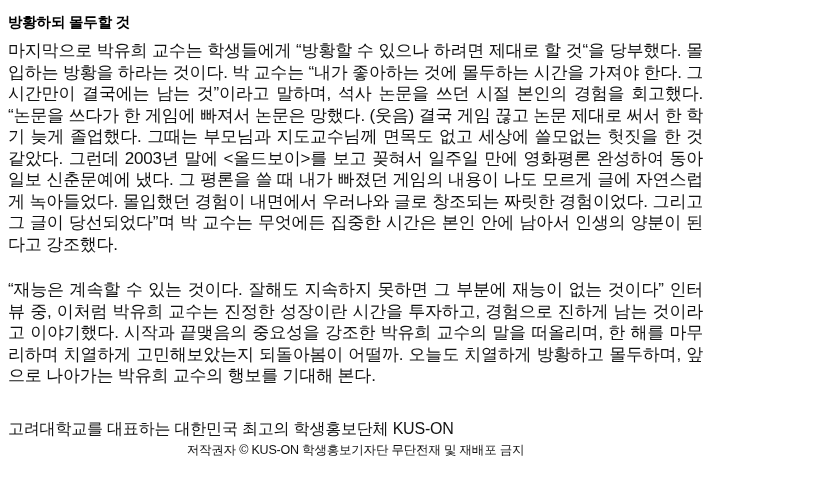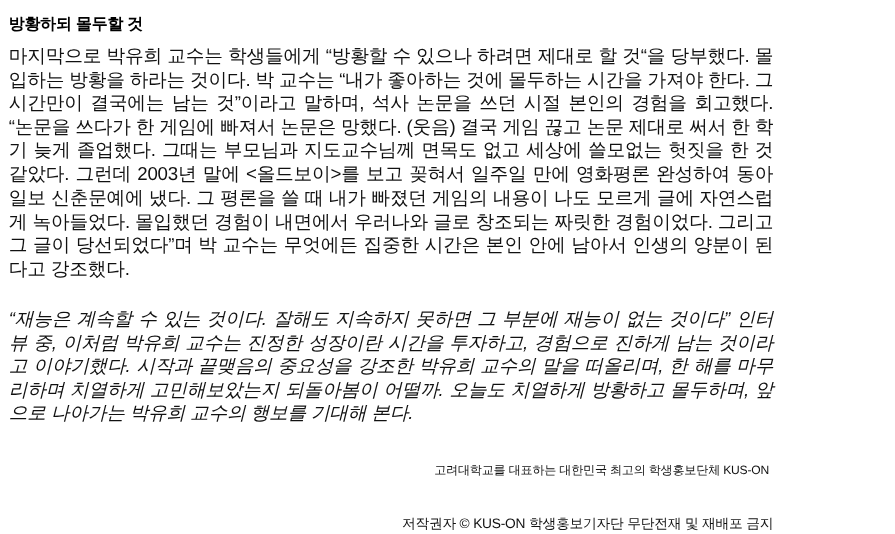--- a/index.html
+++ b/index.html
@@ -35,36 +35,33 @@
     margin: 0 0 22px 0;
     text-align: justify;
     text-justify: inter-character;
     color: #111111;
     letter-spacing: -0.2px;
     word-break: break-all;
   }
   .body-paragraph.second {
     margin-top: 24px;
     margin-bottom: 30px;
-    font-style: italic;
   }
   .credits {
-    text-align: right;
-    font-size: 11px;
+    font-size: 16px;
     line-height: 23px;
     color: #111111;
     letter-spacing: -0.2px;
     padding-right: 4px;
   }
   .credit-line {
     display: block;
   }
   .copyright {
-    margin-top: 26px;
-    text-align: right;
+    text-align: center;
     font-size: 12.5px;
     line-height: 20px;
     color: #111111;
     letter-spacing: -0.2px;
   }
 </style>
 </head>
 <body>
 
 <div class="page">

